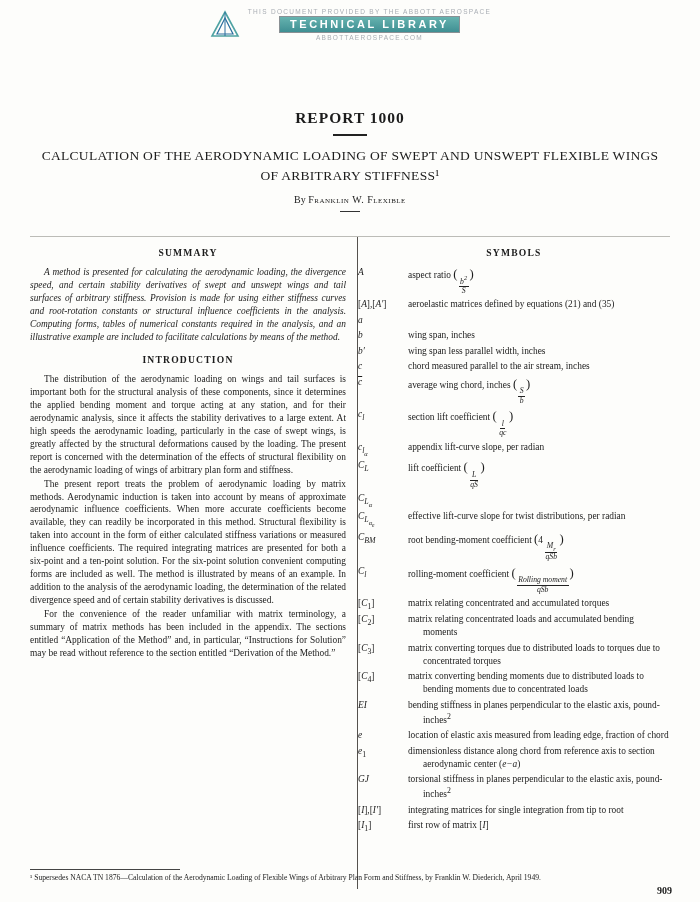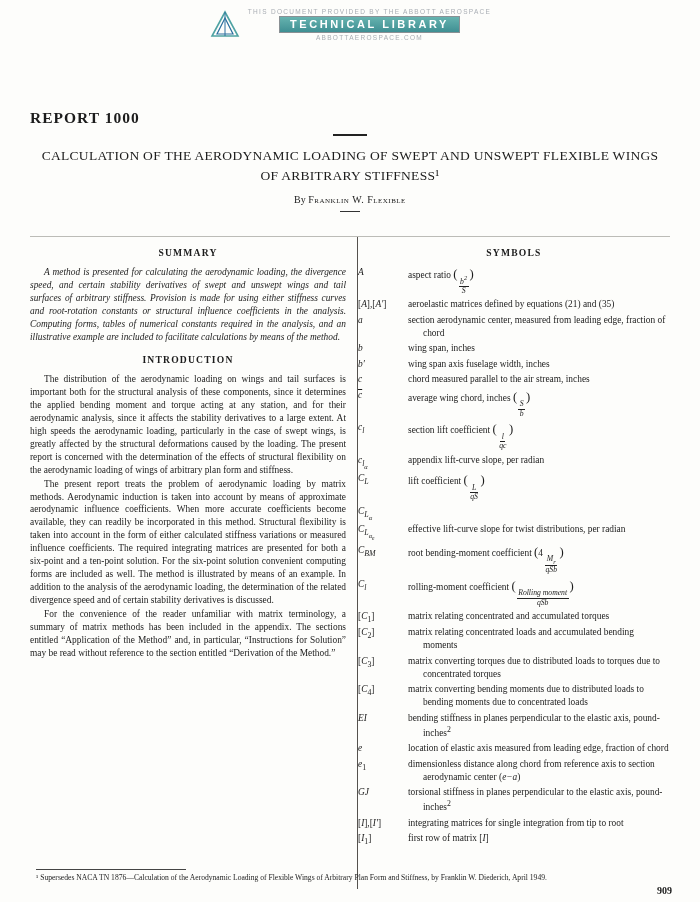--- a/index.html
+++ b/index.html
@@ -6,21 +6,21 @@
   body{width:700px;height:902px;background:#e9e9e6;font-family:"Liberation Serif","DejaVu Serif",serif;color:#1c1c1c}
   .page{position:relative;width:700px;height:902px;background:#fdfdfb;overflow:hidden;padding:6px 30px;box-sizing:border-box}
 
   
   .banner{display:flex;justify-content:center;align-items:center;gap:7px;padding-top:2px}
   .banner-textcol{display:flex;flex-direction:column;align-items:center}
   .banner-small{font-family:"Liberation Sans",sans-serif;font-size:6.5px;letter-spacing:1.3px;color:#a9aeb4;text-align:center;white-space:nowrap}
   .banner-title{font-family:"Liberation Sans",sans-serif;font-size:11px;font-weight:bold;letter-spacing:2.6px;color:#fff;background:linear-gradient(#66b3af,#3f8f93);border:1px solid #8a9094;padding:1px 10px 2px;margin:1px 0;text-align:center;white-space:nowrap}
 
   
-  .report-number{margin-top:68px;font-size:15.5px;font-weight:bold;letter-spacing:1px}
+  .report-number{margin-top:68px;text-align:center;font-size:15.5px;font-weight:bold;letter-spacing:1px}
   .rule-sm{width:34px;border-top:2px solid #222;margin:7px auto 10px}
   .title{text-align:center;font-size:13.5px;font-weight:normal;line-height:1.5;max-width:620px;margin:0 auto;letter-spacing:.3px}
   .byline{text-align:center;font-size:10px;margin-top:7px}
   .smallcaps{font-variant:small-caps;letter-spacing:.5px}
   .rule-xs{width:20px;border-top:1px solid #333;margin:6px auto 0}
 
   
   .columns{display:flex;margin-top:24px;border-top:1px solid #bcbcb7;height:652px;overflow:hidden}
   .col{font-size:9.4px;line-height:1.38}
   .col-left{width:316px;padding-right:11px}
@@ -34,21 +34,21 @@
   .sym{flex:none;width:50px}
   .sym sub{line-height:1}
   .def{flex:1;padding-left:15px;text-indent:-15px}
   .frac{display:inline-flex;flex-direction:column;align-items:center;font-size:.82em;line-height:1.15;vertical-align:-.7em;font-style:italic;margin:0 1px;text-indent:0}
   .frac>span{display:block;padding:0 1.5px}
   .frac>span:first-child{border-bottom:1px solid #222}
   .pf{font-size:1.35em;font-style:normal}
   .ovl{text-decoration:overline}
 
   
-  footer{position:absolute;left:36px;right:28px;bottom:6px}
+  footer{position:absolute;left:30px;right:28px;bottom:6px}
   .foot-rule{width:150px;border-top:1px solid #444;margin-bottom:3px}
   .footnote{font-size:7.6px}
   .pageno{text-align:right;font-size:10px;font-weight:bold;margin-top:3px}
 </style>
 </head>
 <body>
 
 <div class="page">
 
   <header class="banner">
@@ -102,31 +102,30 @@
               </span><span class="pf">)</span></div>
           </div>
 
           <div class="symrow">
             <div class="sym">[<i>A</i>],[<i>A′</i>]</div>
             <div class="def">aeroelastic matrices defined by equations (21) and (35)</div>
           </div>
 
           <div class="symrow">
             <div class="sym"><i>a</i></div>
-            <div class="def">section aerodynamic center, measured from leading edge, fraction of chord</div>
           </div>
 
           <div class="symrow">
             <div class="sym"><i>b</i></div>
             <div class="def">wing span, inches</div>
           </div>
 
           <div class="symrow">
             <div class="sym"><i>b′</i></div>
-            <div class="def">wing span axis fuselage width, inches</div>
+            <div class="def">wing span less parallel width, inches</div>
           </div>
 
           <div class="symrow">
             <div class="sym"><i>c</i></div>
             <div class="def">chord measured parallel to the air stream, inches</div>
           </div>
 
           <div class="symrow">
             <div class="sym"><i class="ovl">c</i></div>
             <div class="def">average wing chord, inches <span class="pf">(</span><span class="frac">

